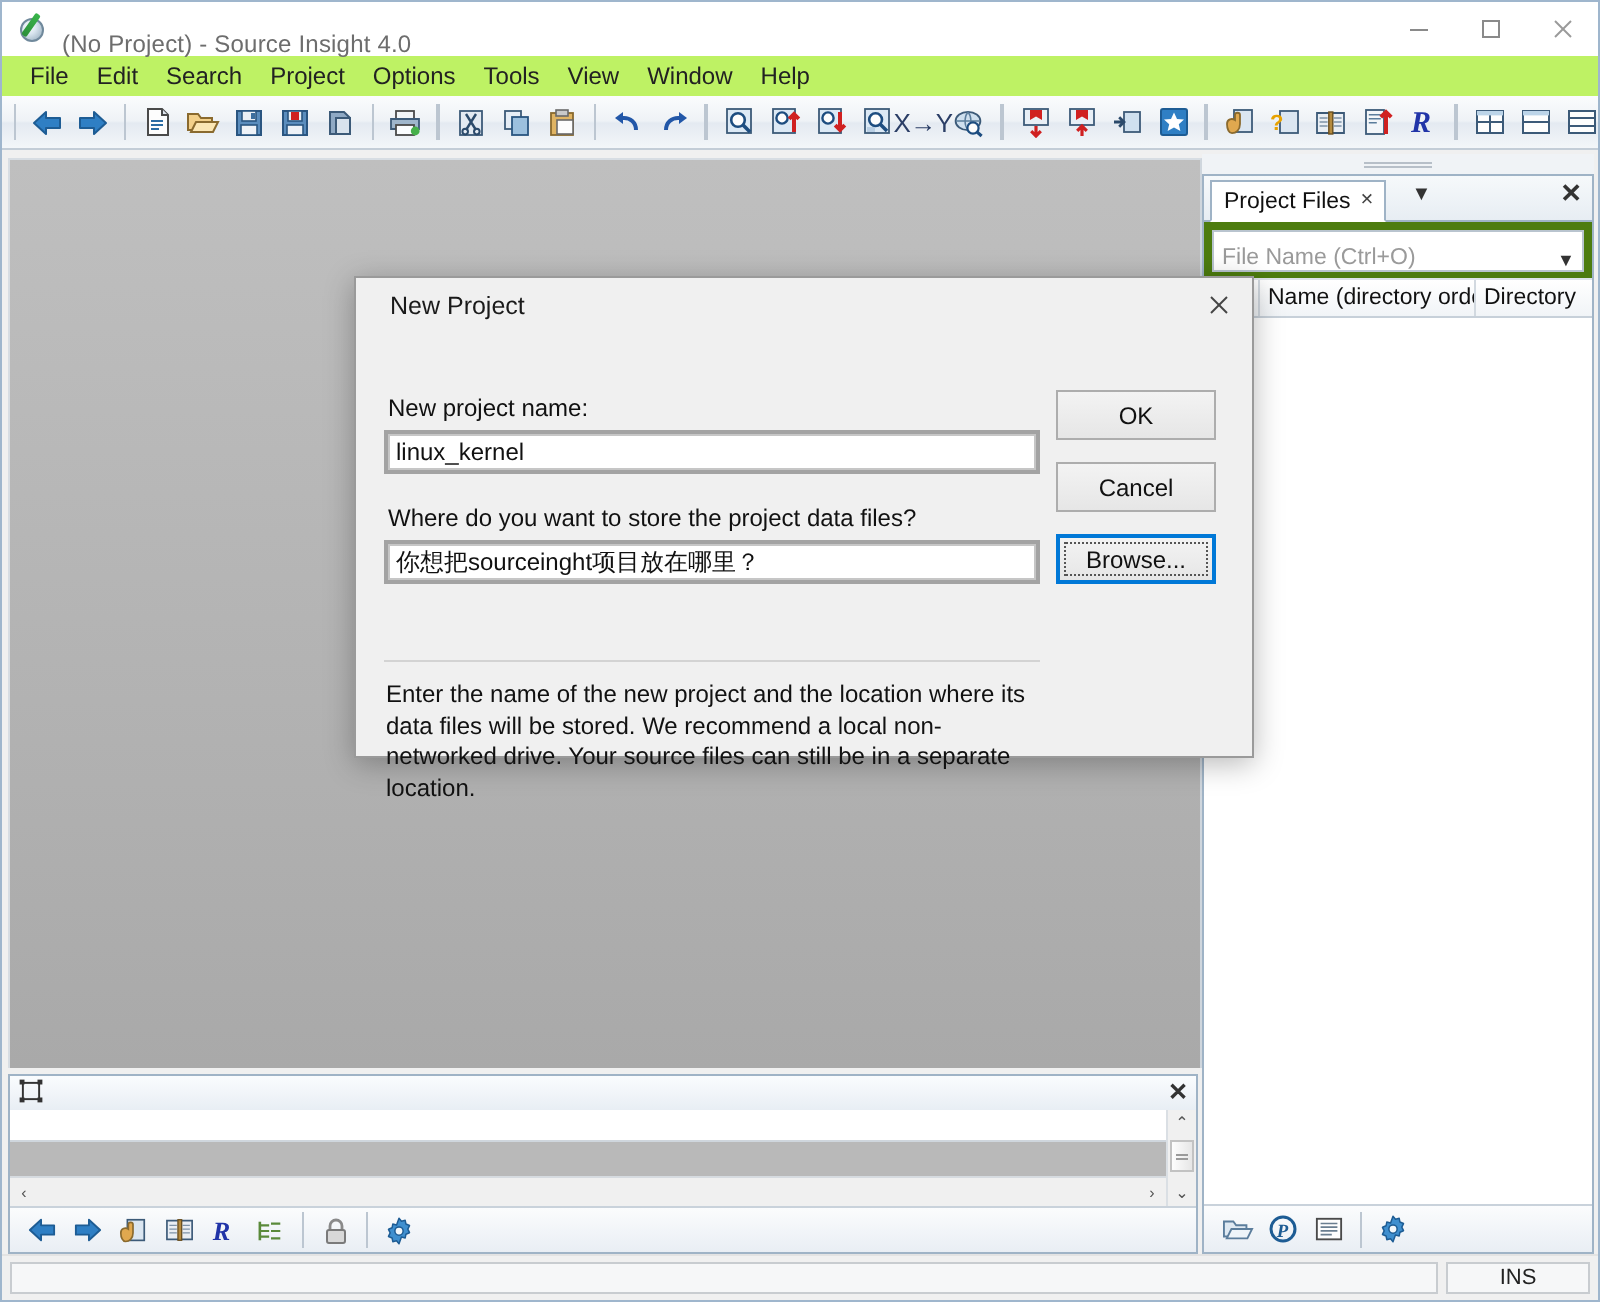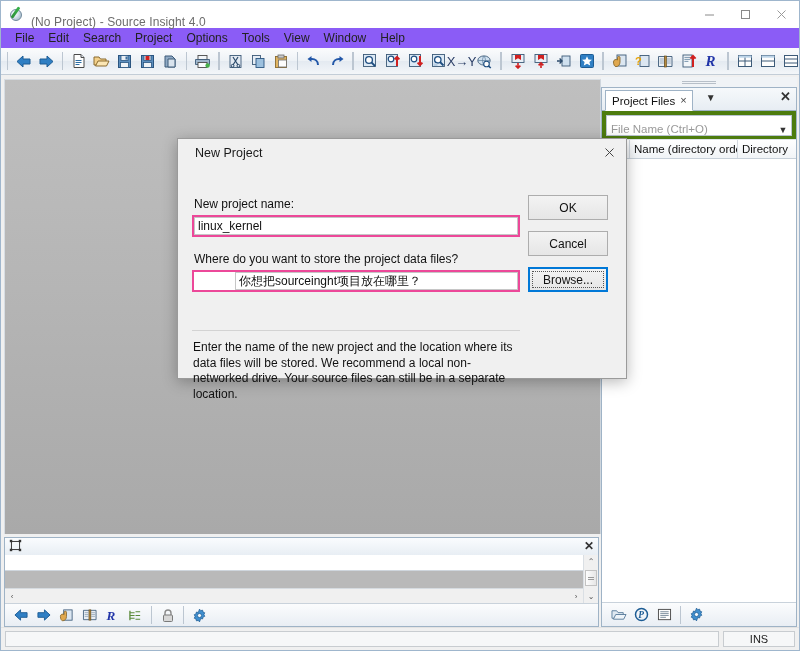--- a/index.html
+++ b/index.html
@@ -72,21 +72,21 @@
   .win-btn {
     width: 36px; height: 27px;
     display: flex; align-items: center; justify-content: center;
     color: #8a8a8a;
   }
   .win-btn svg { display: block; }
 
   
   .menubar {
     height: 20px;
-    background: #8b5cf6;
+    background: #bef264;
     display: flex;
     align-items: center;
     padding-left: 7px;
     flex: 0 0 auto;
   }
   .menu-item {
     font-size: 12px;
     color: #222;
     padding: 1px 7px 2px 7px;
     line-height: 16px;
@@ -453,21 +453,21 @@
   }
   .dlg-label {
     position: absolute;
     font-size: 12px;
     color: #111;
     white-space: nowrap;
   }
   .dlg-input {
     position: absolute;
     height: 22px;
-    border: 2px solid #ec4899;
+    border: 2px solid #a3a3a3;
     background: #ffffff;
     box-sizing: border-box;
     display: flex;
     align-items: center;
   }
   .dlg-input input {
     flex: 1 1 auto;
     border: 1px solid #c6c6c6;
     outline: none;
     height: 100%;
@@ -961,21 +961,21 @@
       </div>
     </div>
     <div class="dlg-body">
 
       <div class="dlg-label" style="left:16px; top:31px;">New project name:</div>
       <div class="dlg-input" style="left:14px; top:49px; width:328px;">
         <input type="text" value="linux_kernel" style="">
       </div>
 
       <div class="dlg-label" style="left:16px; top:86px;">Where do you want to store the project data files?</div>
-      <div class="dlg-input" style="left:14px; top:104px; width:328px;padding-left:41px;">
+      <div class="dlg-input" style="left:14px; top:104px; width:328px;">
         <input type="text" value="你想把sourceinght项目放在哪里？" style="">
       </div>
 
       <div class="dlg-btn" style="left:350px; top:29px;">OK</div>
       <div class="dlg-btn" style="left:350px; top:65px;">Cancel</div>
       <div class="dlg-btn focused" style="left:350px; top:101px;">
         <span class="inner"></span>
         <span>Browse...</span>
       </div>
 

